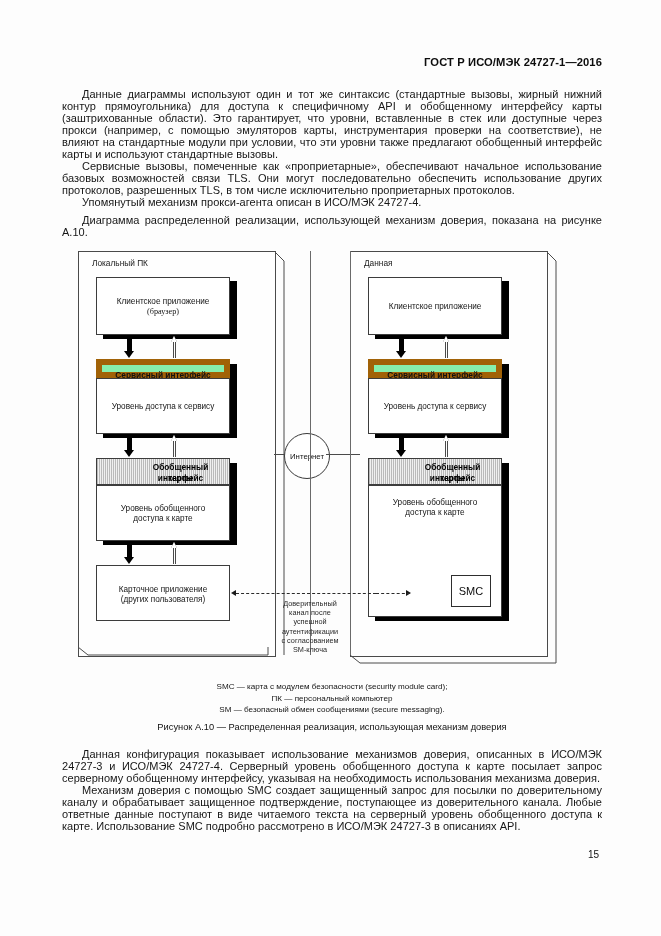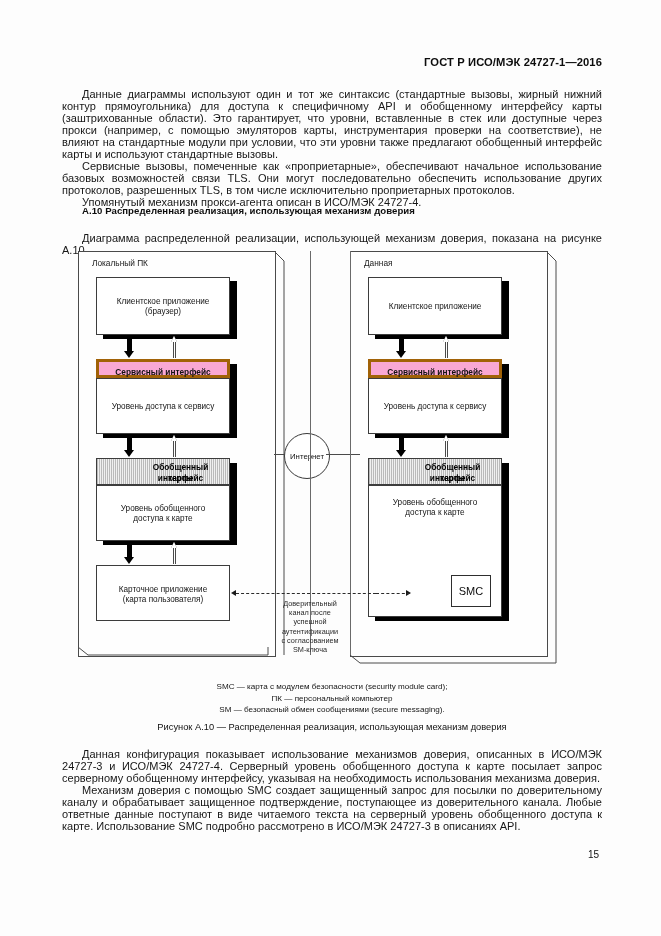--- a/index.html
+++ b/index.html
@@ -83,22 +83,22 @@
     line-height: 10px;
     color: #151515;
   }
   .shadow {
     position: absolute;
     background: #000000;
   }
   .hdrband {
     position: absolute;
     box-sizing: border-box;
-    background: #f9a8d4;
-    border: 3px solid #a16207;
+    background: #86efac;
+    border: 6px solid #a16207;
   }
   .hdrband .lbl {
     position: absolute; left:0; right:0;
     text-align:center;
     font-size: 8.3px;
     font-weight: bold;
     line-height: 10px;
     color: #111;
   }
   
@@ -248,40 +248,39 @@
     <div class="hdr">ГОСТ Р ИСО/МЭК 24727-1—2016</div>
   </div>
 
   <div style="position:absolute;left:62px;top:88px;width:540px;">
     <p class="body">Данные диаграммы используют один и тот же синтаксис (стандартные вызовы, жирный нижний контур прямоугольника) для доступа к специфичному API и обобщенному интерфейсу карты (заштрихованные области). Это гарантирует, что уровни, вставленные в стек или доступные через прокси (например, с помощью эмуляторов карты, инструментария проверки на соответствие), не влияют на стандартные модули при условии, что эти уровни также предлагают обобщенный интерфейс карты и используют стандартные вызовы.</p>
     <p class="body">Сервисные вызовы, помеченные как «проприетарные», обеспечивают начальное использование базовых возможностей связи TLS. Они могут последовательно обеспечить использование других протоколов, разрешенных TLS, в том числе исключительно проприетарных протоколов.</p>
     <p class="body">Упомянутый механизм прокси-агента описан в ИСО/МЭК 24727-4.</p>
   </div>
 
   <div style="position:absolute;left:62px;top:205px;width:540px;">
-    <h3 class="sect">А.10  Распределенная реализация, использующая механизм доверия</h3>
-    <p class="body" style="margin-top:16px;">Диаграмма распределенной реализации, использующей механизм доверия, показана на рисунке А.10.</p>
+    <p class="body" style="margin-top:9px;">Диаграмма распределенной реализации, использующей механизм доверия, показана на рисунке А.10.</p>
   </div>
 
   <div class="figure">
 
     <div class="panel" style="left:16px;top:4px;width:196px;height:404px;"></div>
     <div style="position:absolute;left:16px;top:4px;width:206px;height:404px;">
       <svg width="208" height="406" style="position:absolute;left:0;top:0;overflow:visible;">
         <polyline points="196,0 206,10 206,404 206,404" fill="none" stroke="#4a4a4a" stroke-width="1"></polyline>
         <polyline points="196,0 206,10" fill="none" stroke="#4a4a4a" stroke-width="1"></polyline>
         <polyline points="16,404 26,412 206,412 206,404" fill="none" stroke="#4a4a4a" stroke-width="1" transform="translate(-16,-8)"></polyline>
       </svg>
     </div>
     <div class="panel-title" style="left:30px;top:11px;">Локальный ПК</div>
 
     <div class="shadow" style="left:41px;top:34px;width:134px;height:58px;"></div>
     <div class="dbox" style="left:34px;top:30px;width:134px;height:58px;">
       <div class="lbl" style="top:19px;">Клиентское приложение</div>
-      <div class="lbl" style="top:29px;">(браузер)</div>
+      <div class="lbl" style="top:29px;font-family:Liberation Serif, serif;">(браузер)</div>
     </div>
 
     <div class="arr-down" style="left:62px;top:89px;width:11px;height:22px;">
       <div class="stem" style="height:16px;"></div>
       <div class="head"></div>
     </div>
     <div class="arr-up" style="left:109px;top:89px;width:7px;height:22px;">
       <div class="stem" style="height:17px;"></div>
       <div class="head"></div>
     </div>
@@ -317,21 +316,21 @@
       <div class="stem" style="height:16px;"></div>
       <div class="head"></div>
     </div>
     <div class="arr-up" style="left:109px;top:295px;width:7px;height:22px;">
       <div class="stem" style="height:17px;"></div>
       <div class="head"></div>
     </div>
 
     <div class="dbox" style="left:34px;top:318px;width:134px;height:56px;">
       <div class="lbl" style="top:19px;">Карточное  приложение</div>
-      <div class="lbl" style="top:29px;">(карта пользователя)</div>
+      <div class="lbl" style="top:29px;">(других пользователя)</div>
     </div>
 
     <div class="panel" style="left:288px;top:4px;width:196px;height:404px;"></div>
     <div style="position:absolute;left:288px;top:4px;width:206px;height:412px;">
       <svg width="210" height="416" style="position:absolute;left:0;top:0;overflow:visible;">
         <polyline points="196,0 206,10 206,404" fill="none" stroke="#4a4a4a" stroke-width="1"></polyline>
         <polyline points="0,404 10,412 206,412 206,404" fill="none" stroke="#4a4a4a" stroke-width="1"></polyline>
       </svg>
     </div>
     <div class="panel-title" style="left:302px;top:11px;">Данная</div>

